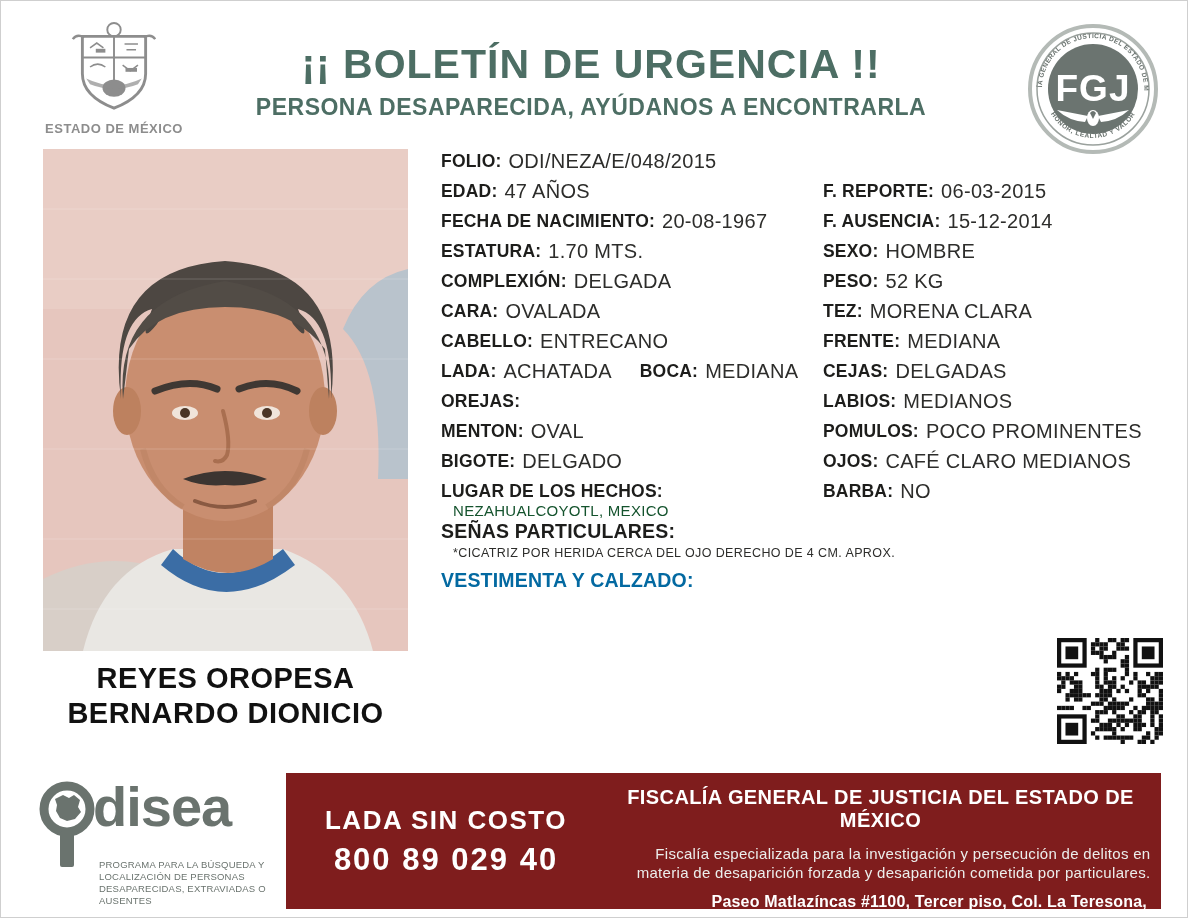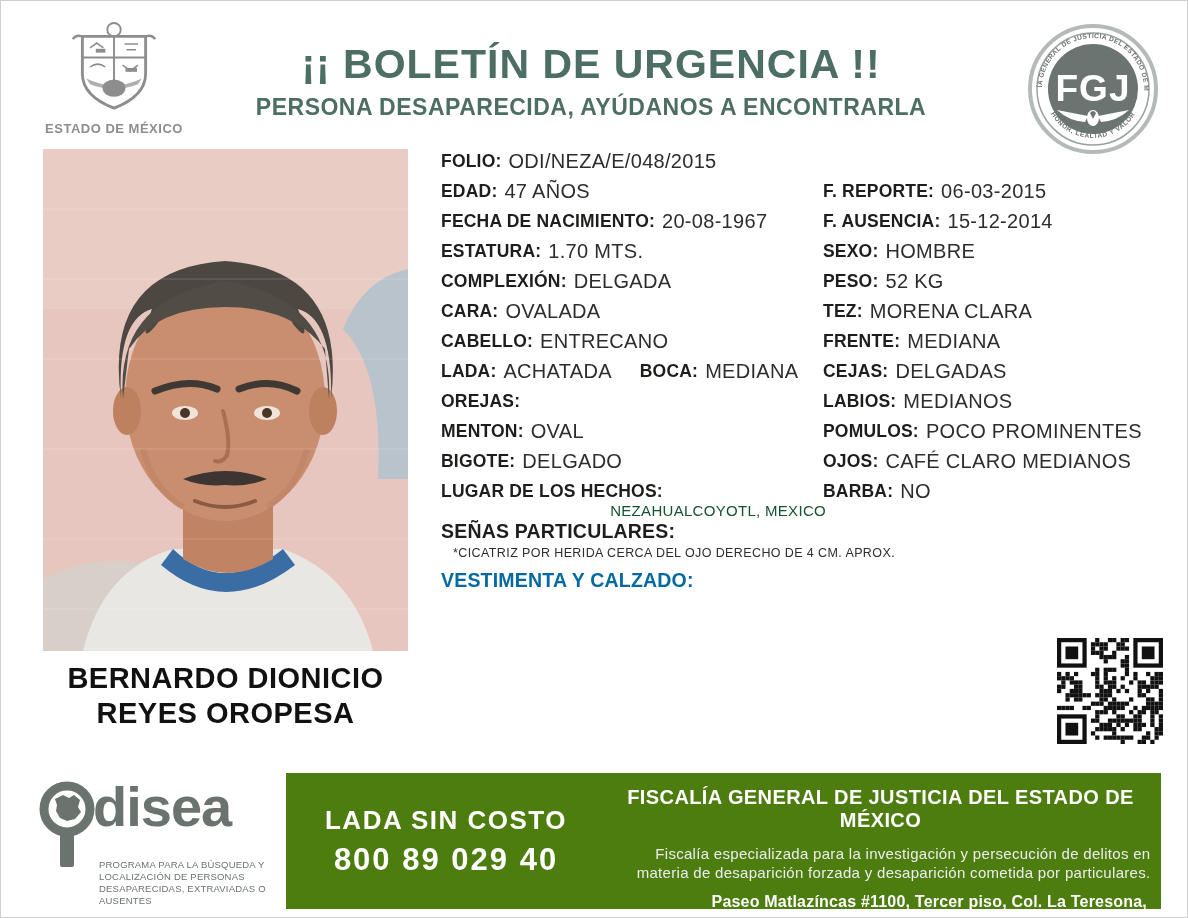--- a/index.html
+++ b/index.html
@@ -13,21 +13,21 @@
   .titles h1{margin:0;font-size:41px;font-weight:800;letter-spacing:1px;}
   .titles h2{margin:6px 0 0 0;font-size:23px;font-weight:700;letter-spacing:.5px;}
   .seal{position:absolute;left:1026px;top:22px;width:132px;height:132px;}
 
   
   .photo{position:absolute;left:42px;top:148px;width:365px;height:502px;}
   .photo svg{display:block;width:100%;height:100%;}
 
   
   .col{position:absolute;top:145px;color:#1d1d1b;}
-  .col-left{left:440px;width:385px;text-align:right;}
+  .col-left{left:440px;width:385px;}
   .col-right{left:822px;width:350px;padding-top:30px;}
   .row{height:30px;display:flex;align-items:center;white-space:nowrap;}
   .lbl{font-weight:800;font-size:17.5px;letter-spacing:.2px;}
   .val{font-size:20px;color:#2d2d2b;margin-left:7px;letter-spacing:.3px;}
   .lbl2{font-weight:800;font-size:17.5px;margin-left:28px;}
   .subvalue{font-size:15px;color:#14532d;padding-left:12px;letter-spacing:.3px;margin-top:-4px;}
 
   .senas{position:absolute;left:440px;top:519px;color:#1d1d1b;}
   .senas .big-lbl{font-weight:800;font-size:19.5px;letter-spacing:.2px;}
   .senas .note{font-size:12.5px;color:#2d2d2b;padding-left:12px;margin-top:3px;letter-spacing:.4px;}
@@ -41,21 +41,21 @@
   .qr{position:absolute;left:1056px;top:637px;width:106px;height:106px;}
   .qr svg{display:block;}
 
   
   .odisea{position:absolute;left:36px;top:780px;width:245px;}
   .odisea-brandrow{display:flex;align-items:flex-start;}
   .odisea-word{font-size:56px;font-weight:800;color:#6a736e;line-height:52px;margin-left:-6px;letter-spacing:-1px;}
   .odisea-caption{font-size:9.5px;color:#6a736e;line-height:12px;margin:-14px 0 0 62px;letter-spacing:.2px;}
   .odisea-phone{font-size:29px;font-weight:800;color:#5f6963;margin-top:10px;letter-spacing:1px;}
 
-  .footer-dark{position:absolute;left:285px;top:772px;width:875px;height:136px;background:#4d7c0f;color:#fff;}
+  .footer-dark{position:absolute;left:285px;top:772px;width:875px;height:136px;background:#7f1d1d;color:#fff;}
   .lada{position:absolute;left:0;top:0;width:320px;height:136px;display:flex;flex-direction:column;justify-content:center;align-items:center;}
   .lada-label{font-size:26px;font-weight:800;letter-spacing:1.5px;}
   .lada-number{font-size:31px;font-weight:800;letter-spacing:2px;margin-top:6px;}
   .fiscalia{position:absolute;left:322px;top:0;width:545px;height:136px;}
   .fiscalia-title{margin-top:13px;text-align:center;font-size:20px;font-weight:800;letter-spacing:.4px;}
   .fiscalia-desc{margin:12px auto 0 auto;width:540px;text-align:right;font-size:15px;line-height:19px;color:#eceeec;letter-spacing:.3px;}
   .fiscalia-address{margin-top:10px;text-align:right;padding-right:6px;font-size:16px;font-weight:800;line-height:20px;letter-spacing:.2px;}
 </style>
 </head>
 <body>
@@ -254,22 +254,22 @@
   </div>
 
   <div class="senas">
     <div class="big-lbl">SEÑAS PARTICULARES:</div>
     <div class="note">*CICATRIZ POR HERIDA CERCA  DEL OJO DERECHO DE 4 CM. APROX.</div>
   </div>
 
   <div class="vestimenta">VESTIMENTA Y CALZADO:</div>
 
   <div class="person-name">
+    <div>REYES OROPESA</div>
     <div>BERNARDO DIONICIO</div>
-    <div>REYES OROPESA</div>
   </div>
 
   <div class="qr">
       <svg width="106" height="106" viewBox="0 0 106 106">
         <rect width="106" height="106" fill="#fff"></rect>
         <g fill="#111">
           <rect x="0" y="0" width="29.68" height="29.68"></rect>
           <rect fill="#fff" x="4.24" y="4.24" width="21.200000000000003" height="21.200000000000003"></rect>
           <rect x="8.48" y="8.48" width="12.72" height="12.72"></rect>
           <rect x="76.32000000000001" y="0" width="29.68" height="29.68"></rect>

